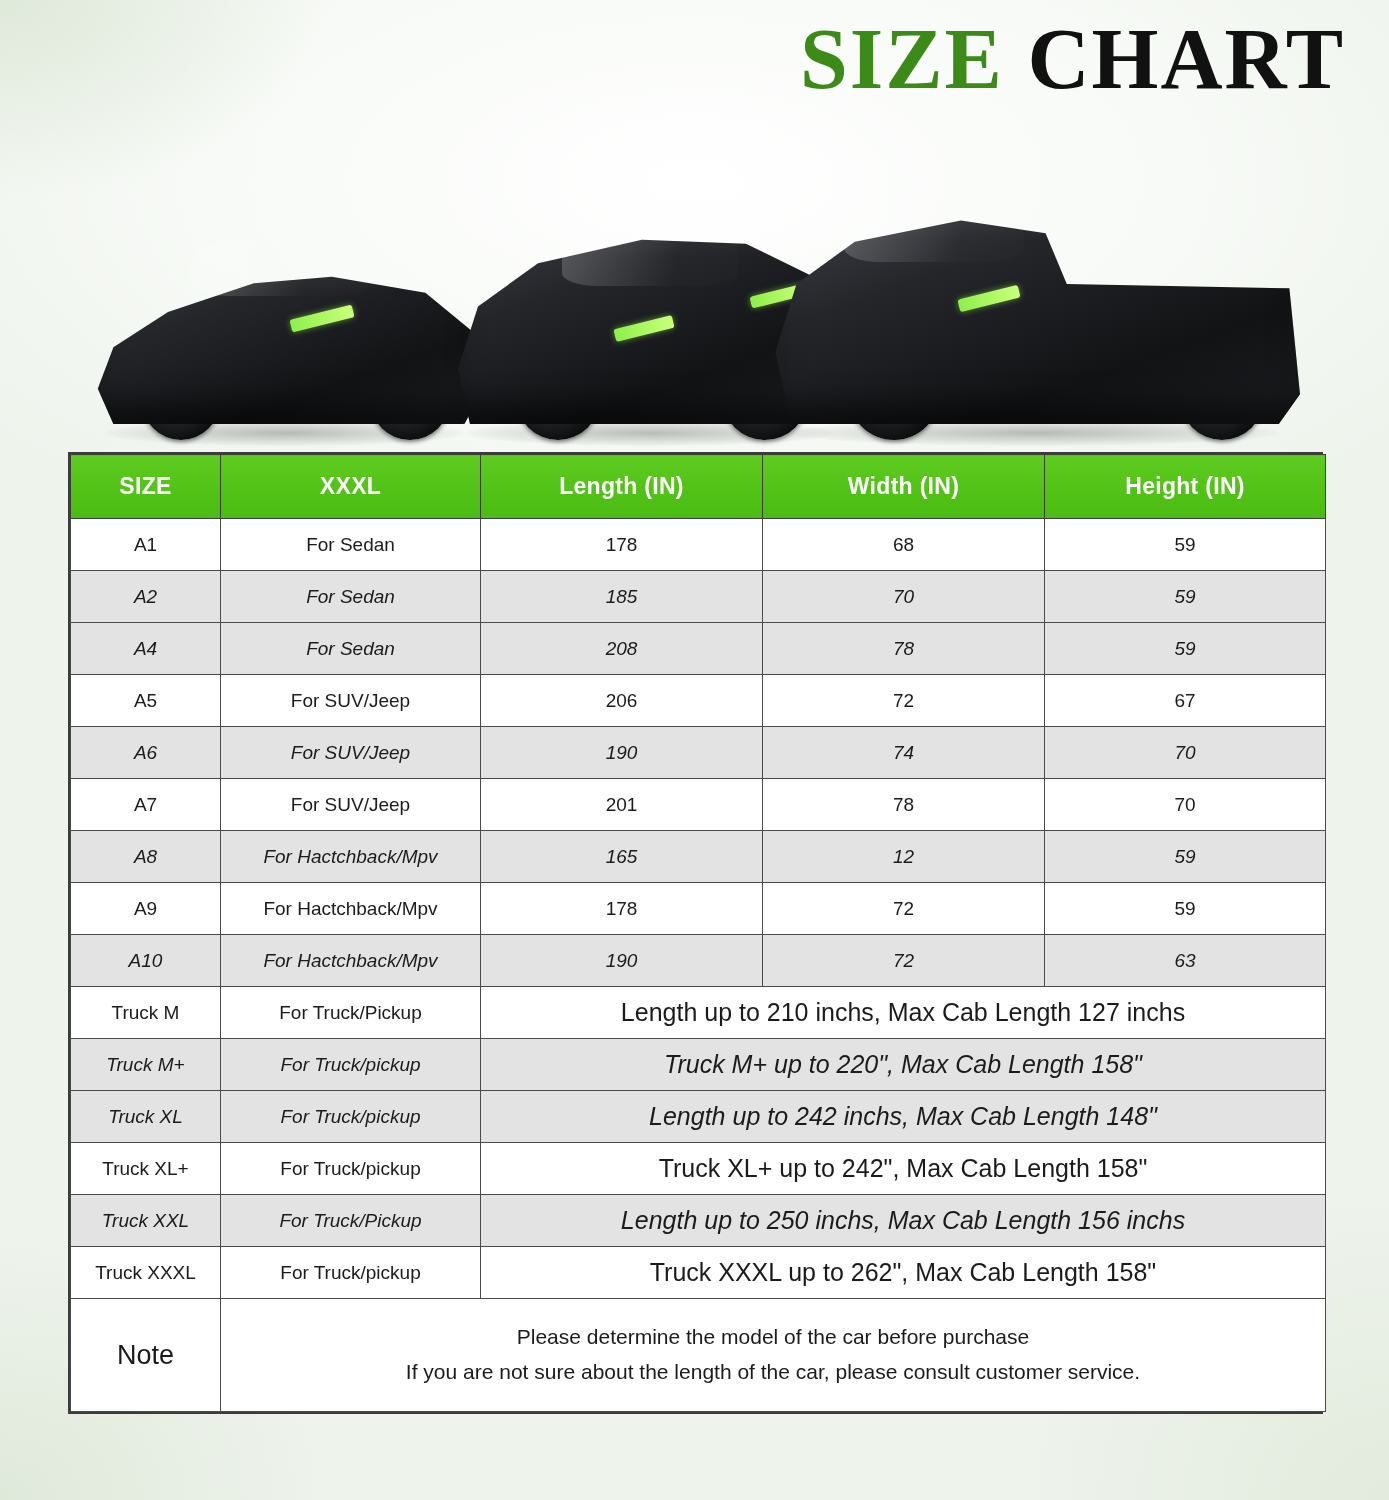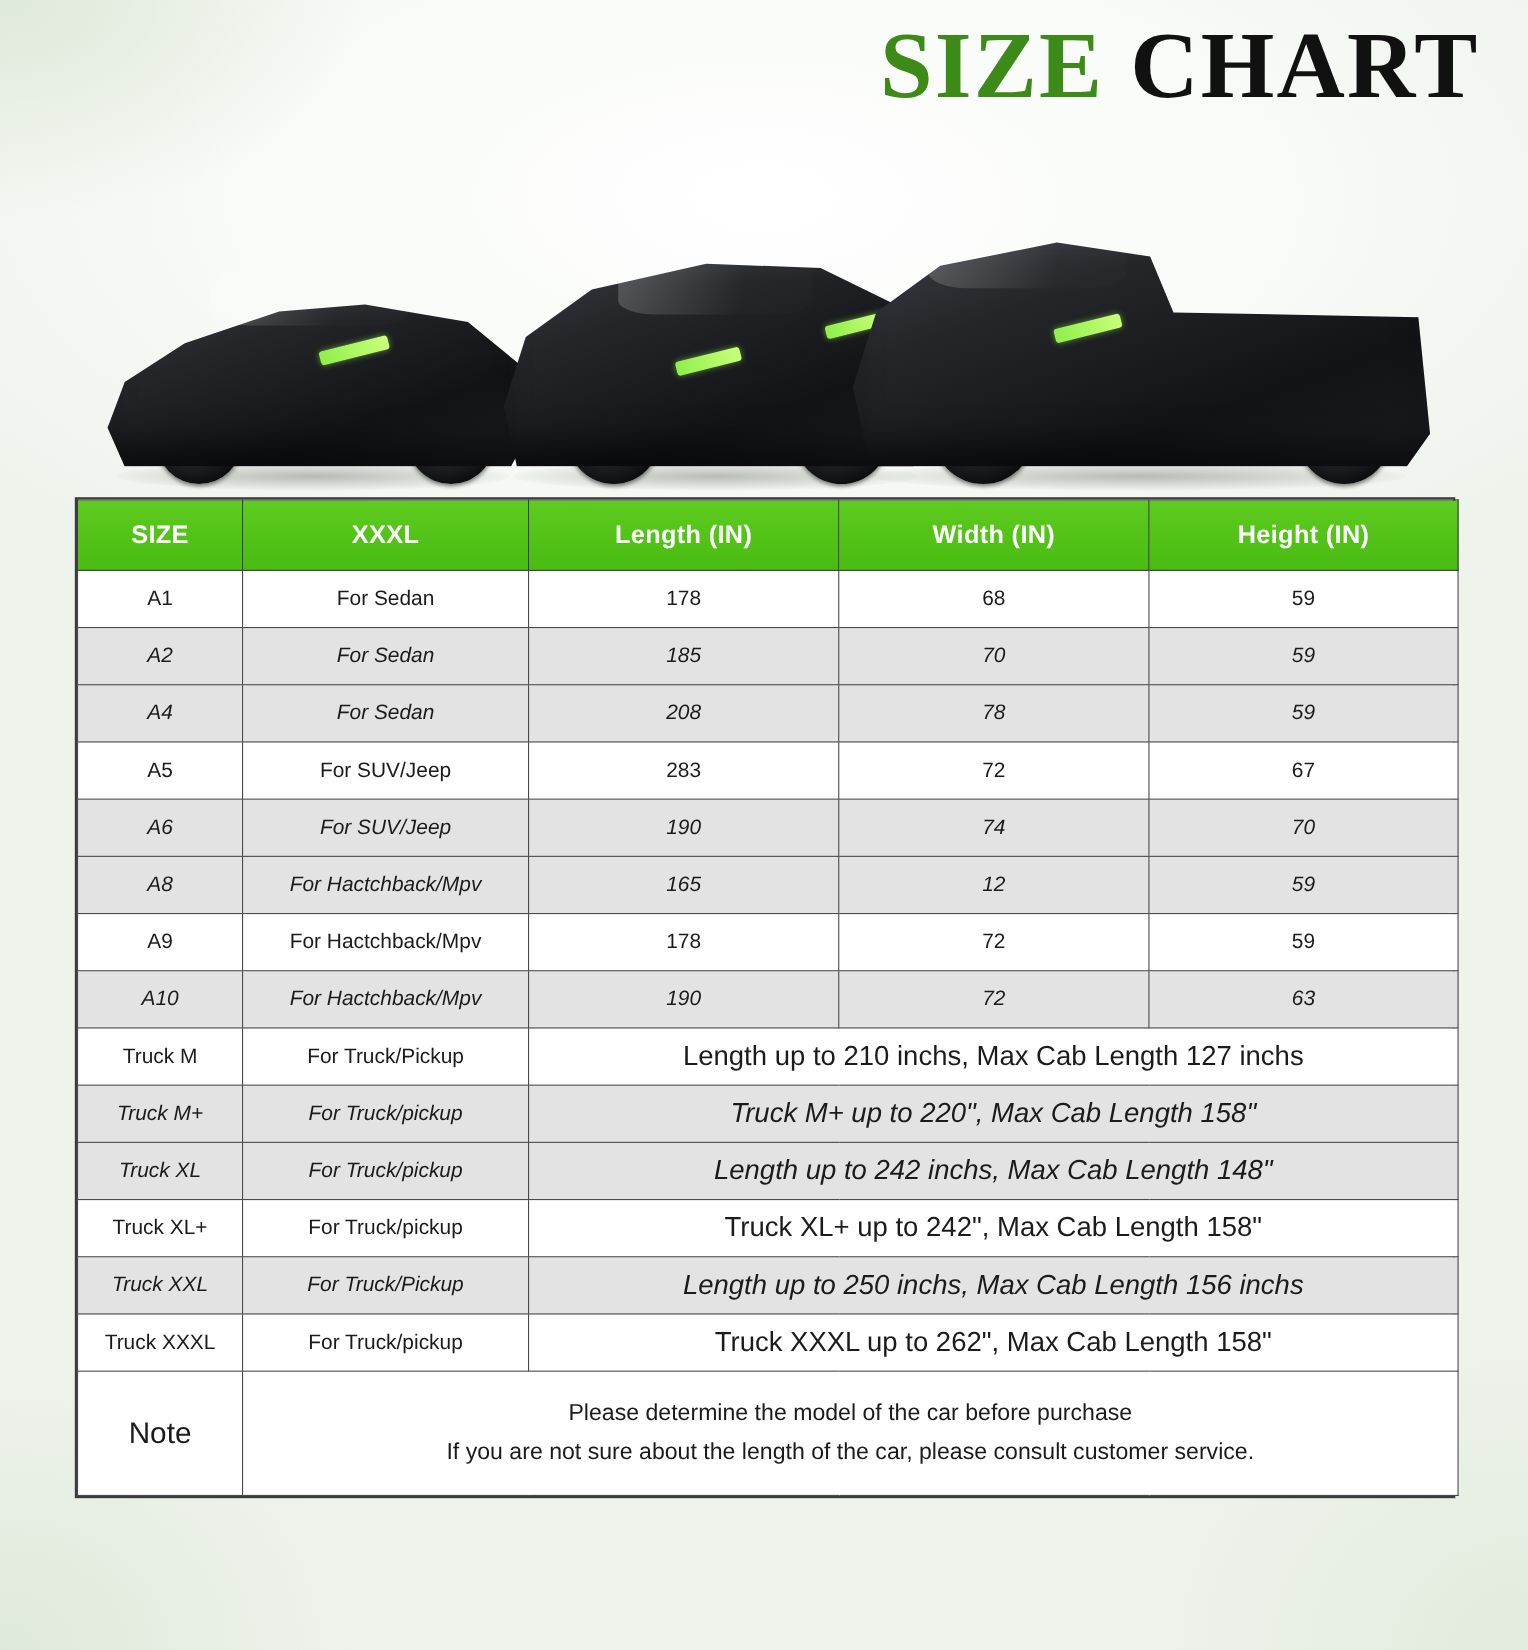--- a/index.html
+++ b/index.html
@@ -296,29 +296,36 @@
         <tr class="alt">
           <td>A4</td>
           <td>For Sedan</td>
           <td>208</td>
           <td>78</td>
           <td>59</td>
         </tr>
         <tr>
           <td>A5</td>
           <td>For SUV/Jeep</td>
-          <td>283</td>
+          <td>206</td>
           <td>72</td>
           <td>67</td>
         </tr>
         <tr class="alt">
           <td>A6</td>
           <td>For SUV/Jeep</td>
           <td>190</td>
           <td>74</td>
+          <td>70</td>
+        </tr>
+        <tr>
+          <td>A7</td>
+          <td>For SUV/Jeep</td>
+          <td>201</td>
+          <td>78</td>
           <td>70</td>
         </tr>
         <tr class="alt">
           <td>A8</td>
           <td>For Hactchback/Mpv</td>
           <td>165</td>
           <td>12</td>
           <td>59</td>
         </tr>
         <tr>

